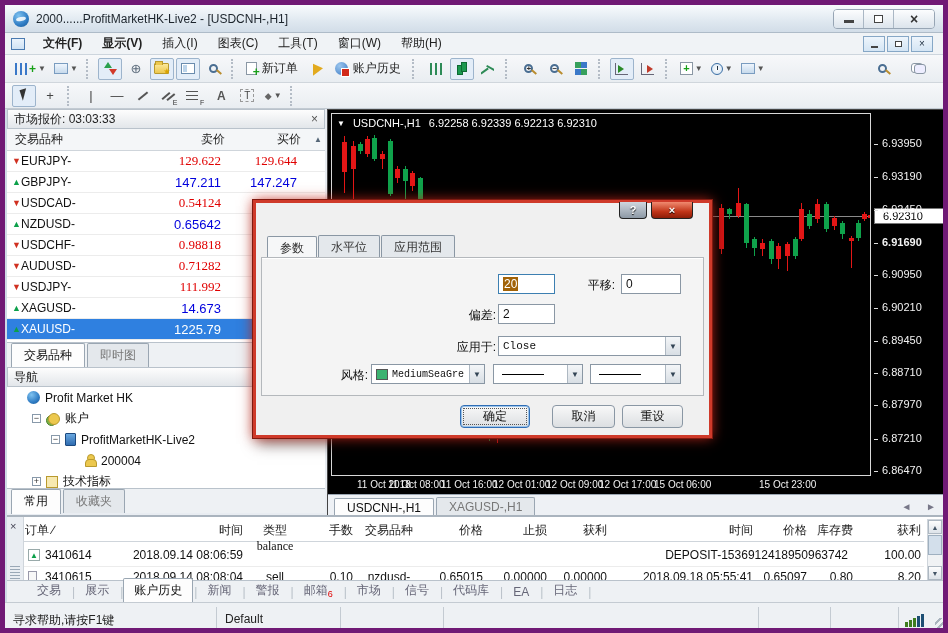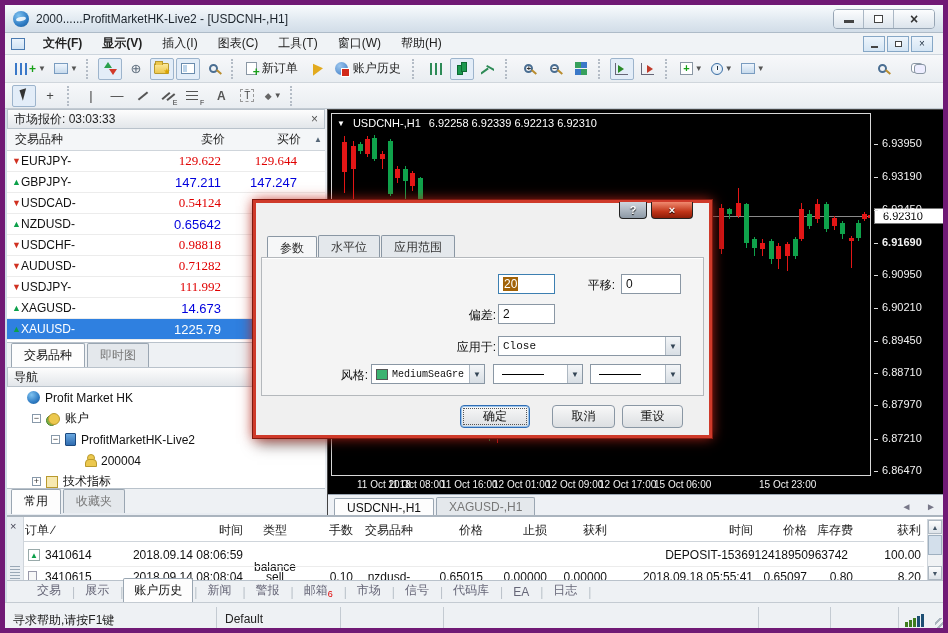--- a/index.html
+++ b/index.html
@@ -612,21 +612,21 @@
       <div class="th r" style="left: 418px; width: 58px;">价格</div>
       <div class="th r" style="left: 476px; width: 64px;">止损</div>
       <div class="th r" style="left: 540px; width: 60px;">获利</div>
       <div class="th r" style="left: 600px; width: 146px;">时间</div>
       <div class="th r" style="left: 746px; width: 54px;">价格</div>
       <div class="th r" style="left: 800px; width: 46px;">库存费</div>
       <div class="th r" style="left: 846px; width: 68px;">获利</div>
       <div class="ord-ico-up" style="position: absolute; left: 21px; top: 32px;">▲</div>
       <div class="td l" style="left: 38px; width: 75px; top: 28px;">3410614</div>
       <div class="td r" style="left: 113px; width: 123px; top: 28px;">2018.09.14 08:06:59</div>
-      <div class="td c" style="left: 236px; width: 64px; top: 40px;">balance</div>
+      <div class="td c" style="left: 236px; width: 64px; top: 19px; font-family: Liberation Serif, serif;">balance</div>
       <div class="td r" style="left: 480px; width: 361px; top: 28px;">DEPOSIT-1536912418950963742</div>
       <div class="td r" style="left: 846px; width: 68px; top: 28px;">100.00</div>
       <div class="rowline" style="top: 49px;"></div>
       <div class="ord-ico-doc" style="position: absolute; left: 21px; top: 54px;"></div>
       <div class="td l" style="left: 38px; width: 75px; top: 50px;">3410615</div>
       <div class="td r" style="left: 113px; width: 123px; top: 50px;">2018.09.14 08:08:04</div>
       <div class="td c" style="left: 236px; width: 64px; top: 50px;">sell</div>
       <div class="td r" style="left: 300px; width: 46px; top: 50px;">0.10</div>
       <div class="td c" style="left: 346px; width: 72px; top: 50px;">nzdusd-</div>
       <div class="td r" style="left: 418px; width: 58px; top: 50px;">0.65015</div>

